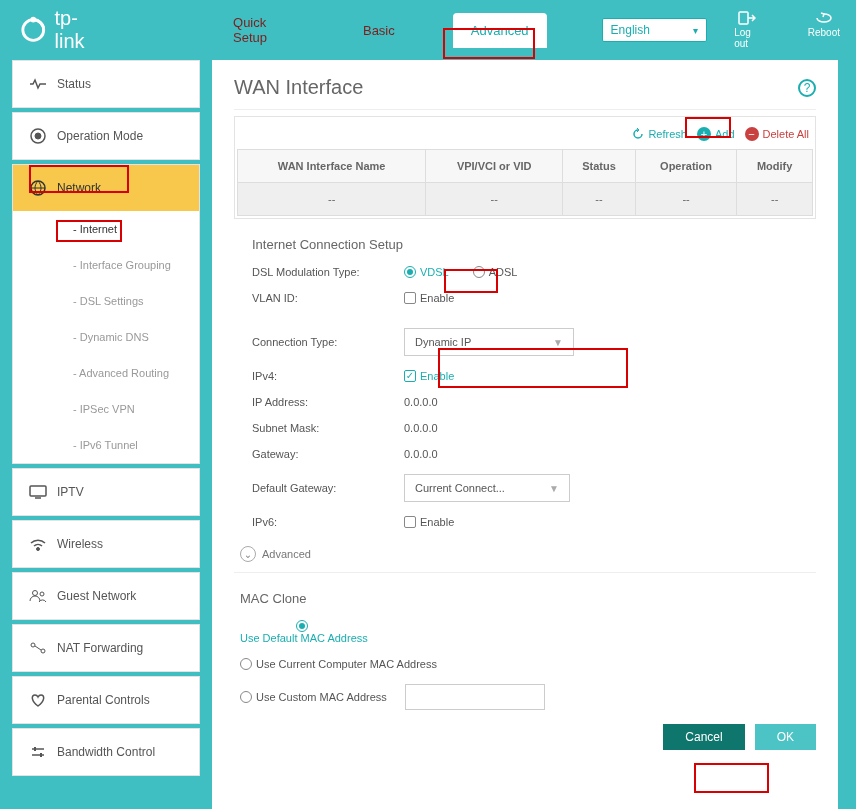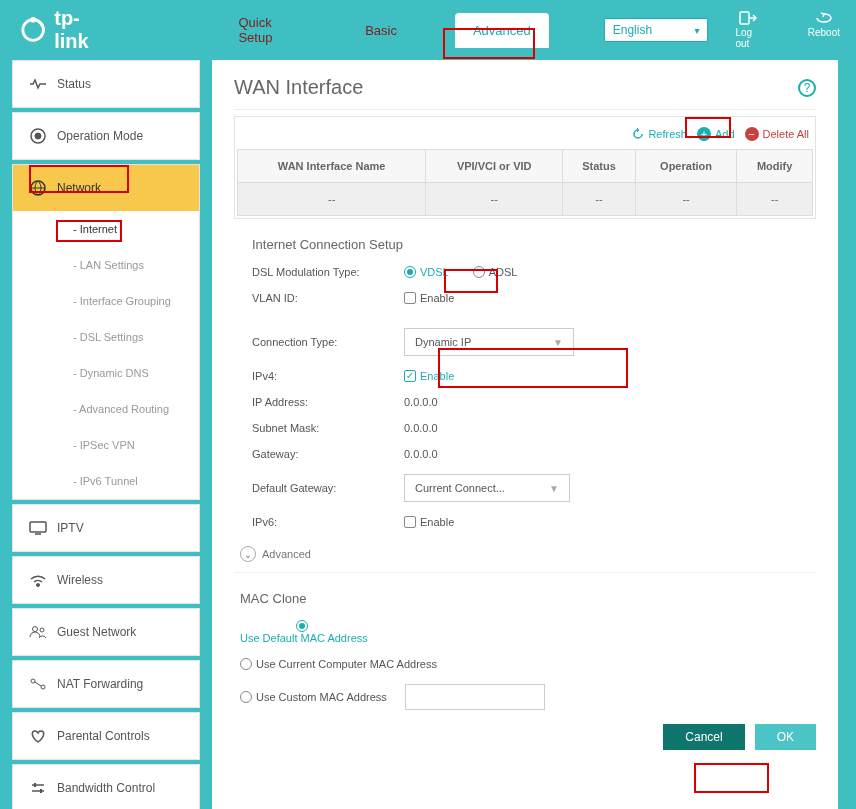--- a/index.html
+++ b/index.html
@@ -13,21 +13,21 @@
   color: #555;
 }
 .topbar {
   height: 60px;
   display: flex;
   align-items: center;
   padding: 0 16px 0 20px;
 }
 .logo { display: flex; align-items: center; color: #fff; }
 .logo svg { margin-right: 8px; }
-.logo-text { font-size: 20px; font-weight: 700; color:#fff; }
+.logo-text { font-size: 20px; font-weight: 400; color:#fff; }
 .topnav { display: flex; gap: 40px; margin-left: 110px; align-items:center; }
 .tab-btn { color: #7f1d1d; font-size: 13px; padding: 10px 18px; cursor: pointer; border-radius: 4px 4px 0 0;}
 .tab-btn.active { background: #fff; color: #1aaeb0; }
 .lang-select {
   margin-left: 55px;
   width: 110px; height:24px;
   background:#fff;
   border:1px solid #1aaeb0;
   color:#1aaeb0;
   font-size:12px;
@@ -170,21 +170,20 @@
           <span class="nav-icon">
             <svg width="18" height="18" viewBox="0 0 18 18">
               <circle cx="9" cy="9" r="7" stroke="#333" stroke-width="1.5" fill="none"></circle>
               <path d="M2 9 L16 9 M9 2 C5 6 5 12 9 16 M9 2 C13 6 13 12 9 16" stroke="#333" stroke-width="1" fill="none"></path>
             </svg>
           </span>
           <span>Network</span>
         </div>
       <div class="sub-list">
         <div class="sub-item active">- Internet</div>
-        <div class="sub-item">- LAN Settings</div>
         <div class="sub-item">- Interface Grouping</div>
         <div class="sub-item">- DSL Settings</div>
         <div class="sub-item">- Dynamic DNS</div>
         <div class="sub-item">- Advanced Routing</div>
         <div class="sub-item">- IPSec VPN</div>
         <div class="sub-item">- IPv6 Tunnel</div>
       </div>
     </div>
     <div class="nav-group">
         <div class="nav-item">

